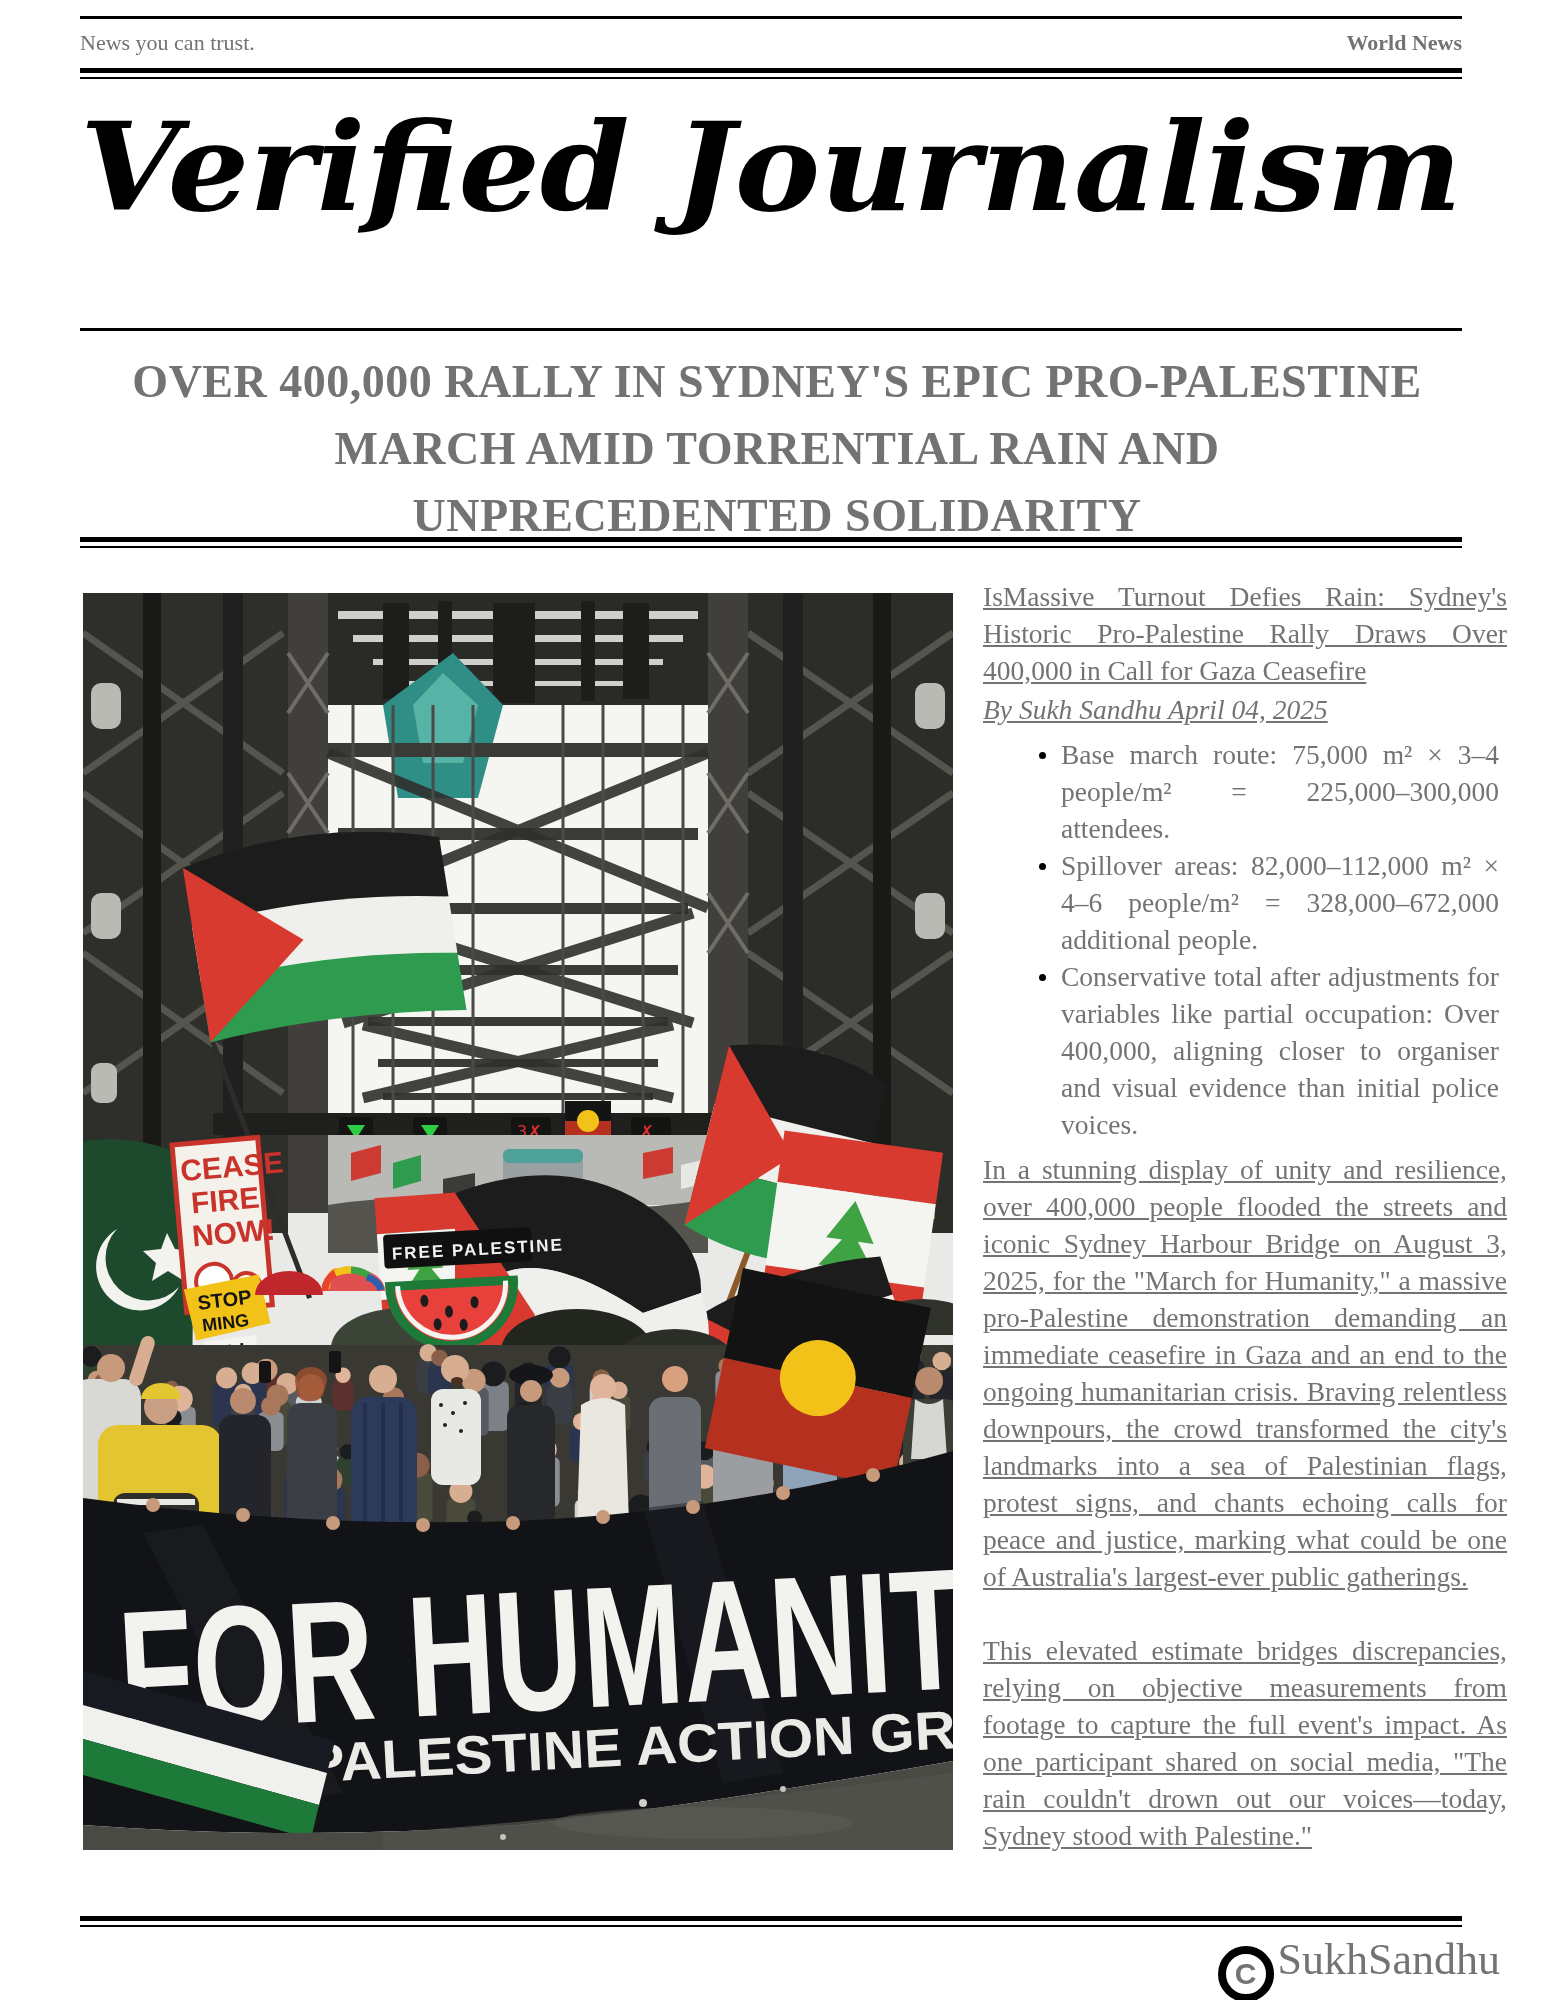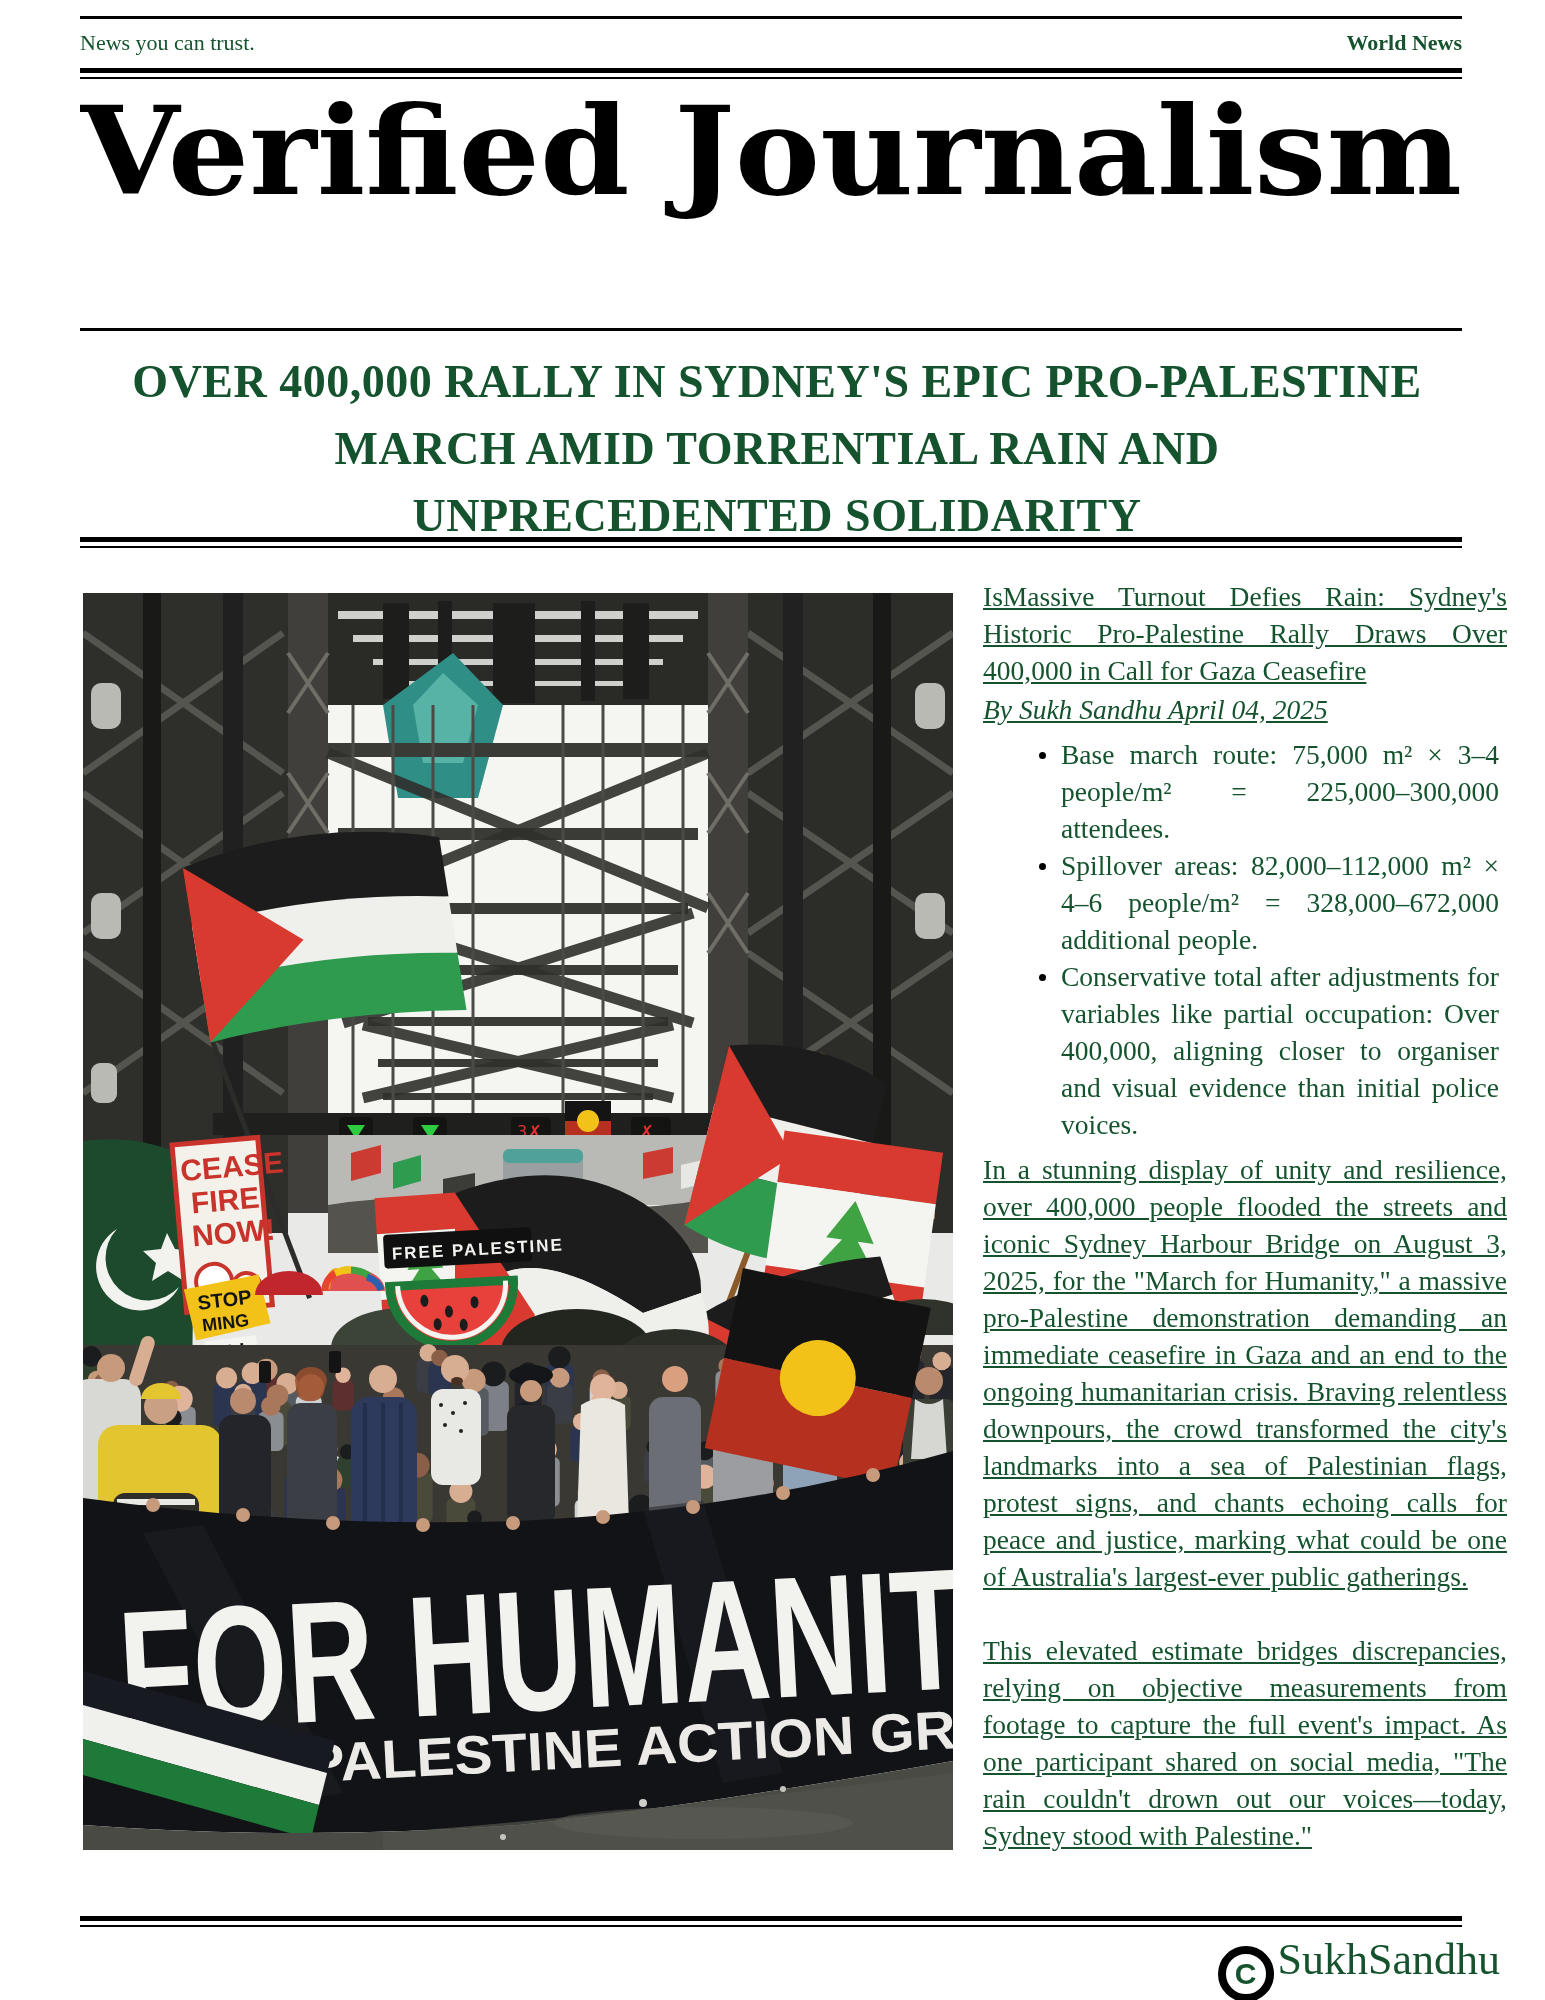--- a/index.html
+++ b/index.html
@@ -1,19 +1,19 @@
 <!DOCTYPE html>
 <html><head>
 <meta charset="utf-8">
 <style>
   html,body{margin:0;padding:0;background:#fff;}
   .page{position:relative;width:1545px;height:2000px;background:#ffffff;
-        font-family:"Liberation Serif", serif;color:#14532d;overflow:hidden;margin:0 auto;}
+        font-family:"Liberation Serif", serif;color:#737373;overflow:hidden;margin:0 auto;}
   .rule{position:absolute;left:80px;width:1382px;background:#000;}
-  .masthead-wrap{position:absolute;left:80px;top:76px;width:1382px;height:140px;}
+  .masthead-wrap{position:absolute;left:80px;top:92px;width:1382px;height:140px;font-style:italic;}
   .tagline{position:absolute;left:80px;top:30px;font-size:22px;}
   .section{position:absolute;top:30px;left:80px;width:1382px;text-align:right;font-size:22px;font-weight:bold;}
   .headline{position:absolute;left:86px;top:348px;width:1382px;text-align:center;
             font-weight:bold;font-size:46px;line-height:67px;letter-spacing:.5px;}
   .photo{position:absolute;left:83px;top:593px;width:870px;height:1257px;}
   .article{position:absolute;left:983px;top:578px;width:524px;font-size:27.5px;line-height:37px;}
   .article p{margin:0;text-align:justify;text-decoration:underline;}
   .byline{font-style:italic;margin:0;padding:2px 0 4px 0;}
   .bullets{margin:4px 8px 8px 0;padding:0;list-style:none;}
   .bullets li{position:relative;padding-left:78px;text-align:justify;}

